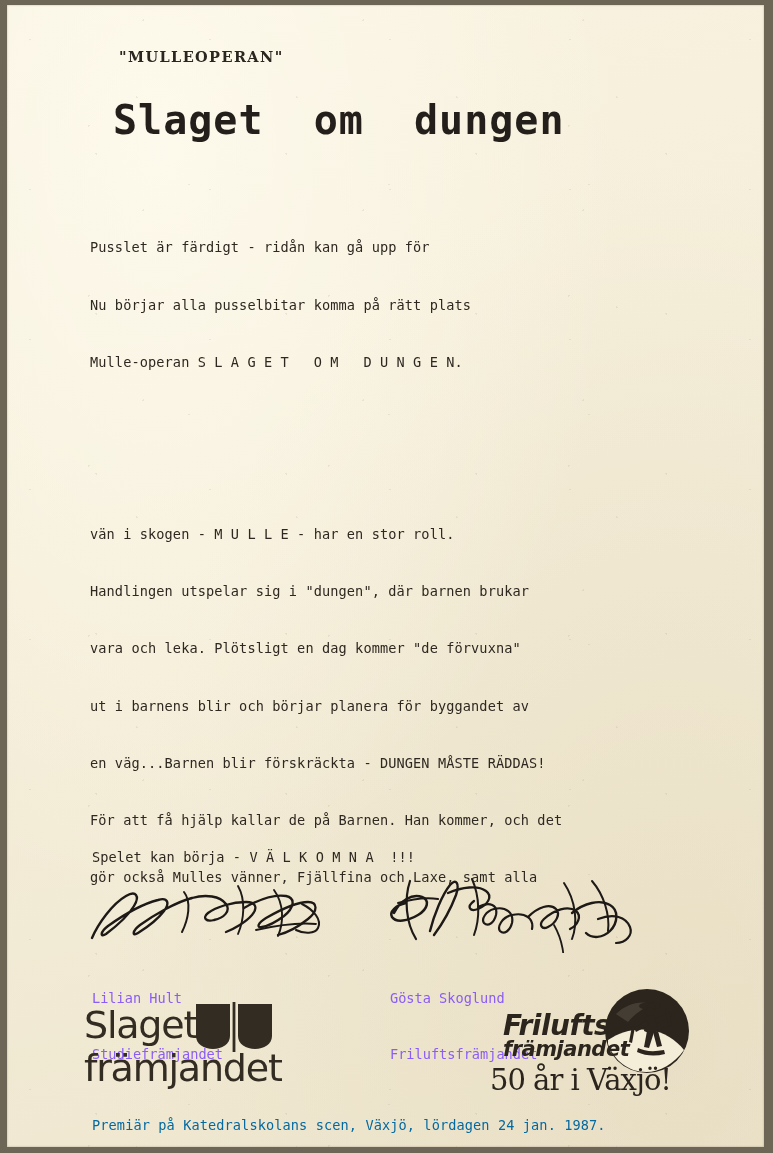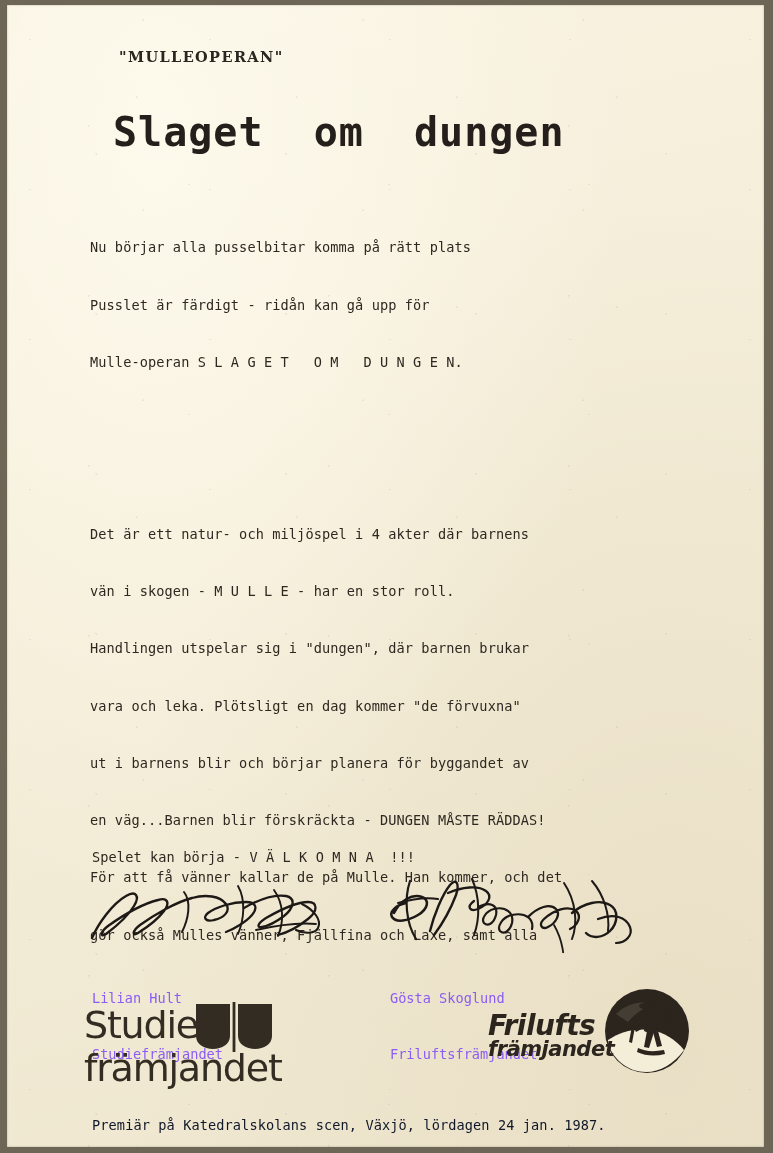--- a/index.html
+++ b/index.html
@@ -58,21 +58,21 @@
     top: 48px;
     font-family: "DejaVu Serif", "Liberation Serif", serif;
     font-weight: 700;
     font-size: 14.5px;
     letter-spacing: 1.4px;
     color: #2c2620;
   }
   .maintitle {
     position: absolute;
     left: 113px;
-    top: 82px;
+    top: 70px;
     font-family: "DejaVu Sans Mono", "Liberation Mono", monospace;
     font-weight: 700;
     font-size: 40px;
     letter-spacing: 1px;
     color: #241f1a;
     white-space: pre;
   }
 
   .body-block {
     position: absolute;
@@ -153,21 +153,21 @@
   }
   .fril-circle {
     position: absolute;
     right: 0px;
     top: 0px;
     width: 86px;
     height: 86px;
   }
   .fril-word {
     position: absolute;
-    left: 8px;
+    left: 23px;
     top: 24px;
     font-family: "DejaVu Sans", "Liberation Sans", sans-serif;
     font-weight: 700;
     font-style: italic;
     color: #2b251d;
     letter-spacing: -0.5px;
     z-index: 3;
   }
   .fril-1 { font-size: 28px; line-height: 27px; display:block; }
   .fril-2 { font-size: 21px; line-height: 21px; display:block; }
@@ -180,21 +180,21 @@
     color: #2b251d;
     letter-spacing: -1px;
     z-index: 3;
     white-space: pre;
   }
 
   .footer {
     position: absolute;
     left: 92px;
     top: 1117px;
-    color: #0f172a;
+    color: #0369a1;
     font-size: 13.6px;
     letter-spacing: 0.1px;
     white-space: pre;
   }
 
   
   .speckle {
     position: absolute;
     left: 7px; top: 5px; right: 9px; bottom: 6px;
     opacity: .16;
@@ -217,33 +217,32 @@
   <div class="speckle"></div>
 
   <div class="content">
 
     <div class="kicker">"MULLEOPERAN"</div>
 
     <h1 class="maintitle">Slaget  om  dungen</h1>
 
     <div class="body-block">
       <div class="para">
+        <span class="line">Pusslet är färdigt - ridån kan gå upp för</span>
         <span class="line">Nu börjar alla pusselbitar komma på rätt plats</span>
-        <span class="line">Pusslet är färdigt - ridån kan gå upp för</span>
         <span class="line">Mulle-operan S L A G E T   O M   D U N G E N.</span>
       </div>
 
       <div class="para">
-        <span class="line">Det är ett natur- och miljöspel i 4 akter där barnens</span>
         <span class="line">vän i skogen - M U L L E - har en stor roll.</span>
         <span class="line">Handlingen utspelar sig i "dungen", där barnen brukar</span>
         <span class="line">vara och leka. Plötsligt en dag kommer "de förvuxna"</span>
         <span class="line">ut i barnens blir och börjar planera för byggandet av</span>
         <span class="line">en väg...Barnen blir förskräckta - DUNGEN MÅSTE RÄDDAS!</span>
-        <span class="line">För att få vänner kallar de på Mulle. Han kommer, och det</span>
+        <span class="line">För att få hjälp kallar de på Barnen. Han kommer, och det</span>
         <span class="line">gör också Mulles vänner, Fjällfina och Laxe, samt alla</span>
       </div>
 
       <div class="para">
         
         
         
         
       </div>
 
@@ -317,21 +316,21 @@
 
     <div class="logo-studie">
       <div class="studie-book">
         <svg viewBox="0 0 80 50" width="80" height="50" aria-hidden="true">
           <path d="M2 2 H36 V34 C36 42,28 47,19 47 C10 47,2 42,2 34 Z" fill="#332c22"></path>
           <path d="M44 2 H78 V34 C78 42,70 47,61 47 C52 47,44 42,44 34 Z" fill="#332c22"></path>
           <rect x="38.6" y="0" width="2.8" height="50" fill="#332c22"></rect>
         </svg>
       </div>
       <div class="studie-text">
-        <span class="l1">Studie</span>
+        <span class="l1">Slaget</span>
         <span class="l2">främjandet</span>
       </div>
     </div>
 
     <div class="logo-friluft">
       <div class="fril-circle">
         <svg viewBox="0 0 86 86" width="86" height="86" aria-hidden="true">
           <circle cx="43" cy="43" r="42" fill="#2b251d"></circle>
           <path d="M4 52 C16 44,30 40,46 42 C60 44,72 52,80 62
                    C70 76,56 84,42 84 C24 84,10 72,4 56 Z" fill="#f4edd8"></path>
@@ -348,18 +347,19 @@
             <path d="M34 60 q10 5 26 2 l1 4 q-15 4 -28 -2 z"></path>
             <path d="M64 20 l4 18 l-3 1 l-4 -18 z"></path>
             <path d="M28 38 l-3 16 l3 1 l3 -16 z"></path>
           </g>
         </svg>
       </div>
       <div class="fril-word">
         <span class="fril-1">Frilufts</span>
         <span class="fril-2">främjandet</span>
       </div>
+      <div class="fril-3">50 år i Växjö!</div>
     </div>
 
     <div class="footer">Premiär på Katedralskolans scen, Växjö, lördagen 24 jan. 1987.</div>
 
   </div>
 </div>
 
 </body></html>

